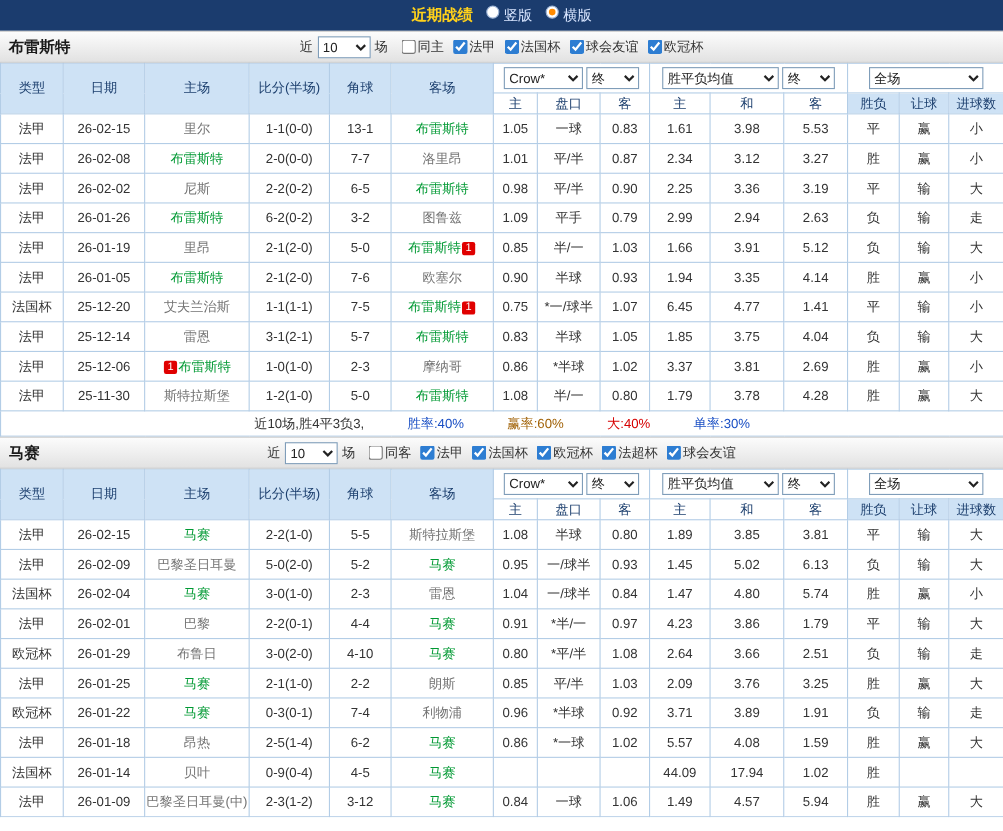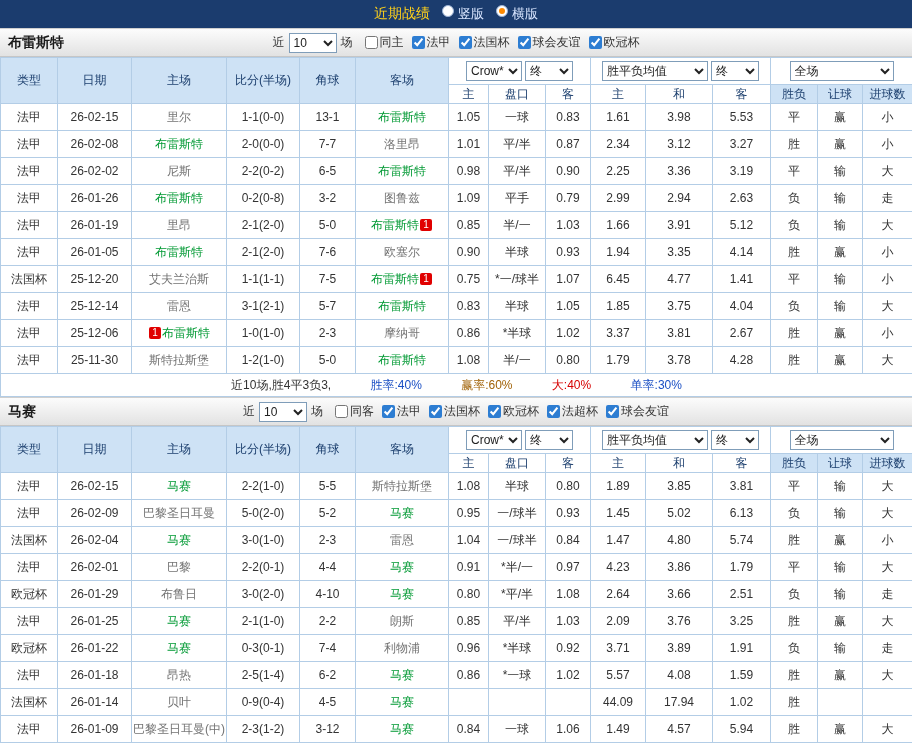--- a/index.html
+++ b/index.html
@@ -1,21 +1,21 @@
 <!DOCTYPE html>
 <html><head>
 <meta charset="utf-8">
 <style>
   * { box-sizing: border-box; }
   body { margin:0; background:#fff; font-family:"Liberation Sans","DejaVu Sans",sans-serif; }
   .page { width:912px; }
 
   
   .topbar { height:28px; background:#1b3c6e; display:flex; align-items:center; justify-content:center; gap:12px; }
-  .topbar .title { color:#ffd11a; font-weight:normal; font-size:14px; }
+  .topbar .title { color:#ffd11a; font-weight:bold; font-size:14px; }
   .radio-item { display:flex; gap:4px; color:#d9e6ff; font-size:13px; cursor:pointer; }
   .radio { width:12px; height:12px; border-radius:50%; background:#fff; border:1px solid #9db4d6; display:inline-block; position:relative; }
   .radio.checked::after { content:""; position:absolute; left:2px; top:2px; right:2px; bottom:2px; border-radius:50%; background:#ff8a00; }
 
   
   .teambar { position:relative; height:29px; background:linear-gradient(#fcfcfc,#e2e2e2); border-top:1px solid #cfcfcf; border-bottom:1px solid #c6c6c6; display:flex; align-items:center; }
   .teamname { position:absolute; left:8px; font-size:14px; font-weight:bold; color:#1a1a1a; }
   .filters { margin:0 auto; display:flex; align-items:center; gap:4px; font-size:12px; color:#333; }
   .cbwrap { display:flex; align-items:center; }
   .cb { display:flex; align-items:center; margin-left:8px; cursor:pointer; }
@@ -39,21 +39,21 @@
   .badge { display:inline-block; min-width:12px; height:12px; line-height:12px; padding:0 1px; margin:0 1px; background:#e00000; color:#fff; font-size:10px; border-radius:2px; vertical-align:1px; }
   .c-red { color:#d60000; }
   .c-green { color:#009933; }
   .c-blue { color:#1a4fc4; }
   td.summary { height:23px; background:#fff; font-size:12px; }
   td.summary span { margin:0 18px; }
 
   
   select.sel { height:20px; font-size:12px; border:1px solid #7f9db9; background:#fff; color:#222; padding:0; vertical-align:middle; font-family:"Liberation Sans","DejaVu Sans",sans-serif; }
   .sel-count { width:48px; }
-  .sel-company { width:56px; margin-right:3px; }
+  .sel-company { width:72px; margin-right:3px; }
   .sel-time { width:48px; }
   .sel-avg { width:106px; margin-right:3px; }
   .sel-scope { width:104px; }
 </style>
 </head>
 <body>
 
 <div class="page">
 
   <div class="topbar">
@@ -196,21 +196,21 @@
             <td>3.36</td>
             <td>3.19</td>
             <td class="c-blue">平</td>
             <td class="c-green">输</td>
             <td class="c-red">大</td>
           </tr>
           <tr>
             <td class="type t-ligue1">法甲</td>
             <td>26-01-26</td>
             <td><span class="tname subject">布雷斯特</span></td>
-            <td class="score">0-2(0-8)</td>
+            <td class="score">6-2(0-2)</td>
             <td>3-2</td>
             <td><span class="tname">图鲁兹</span></td>
             <td>1.09</td>
             <td class="">平手</td>
             <td>0.79</td>
             <td>2.99</td>
             <td>2.94</td>
             <td>2.63</td>
             <td class="c-green">负</td>
             <td class="c-green">输</td>
@@ -289,21 +289,21 @@
             <td>25-12-06</td>
             <td><span class="badge">1</span><span class="tname subject">布雷斯特</span></td>
             <td class="score">1-0(1-0)</td>
             <td>2-3</td>
             <td><span class="tname">摩纳哥</span></td>
             <td>0.86</td>
             <td class="c-red">*半球</td>
             <td>1.02</td>
             <td>3.37</td>
             <td>3.81</td>
-            <td>2.67</td>
+            <td>2.69</td>
             <td class="c-red">胜</td>
             <td class="c-red">赢</td>
             <td class="c-green">小</td>
           </tr>
           <tr>
             <td class="type t-ligue1">法甲</td>
             <td>25-11-30</td>
             <td><span class="tname">斯特拉斯堡</span></td>
             <td class="score">1-2(1-0)</td>
             <td>5-0</td>

